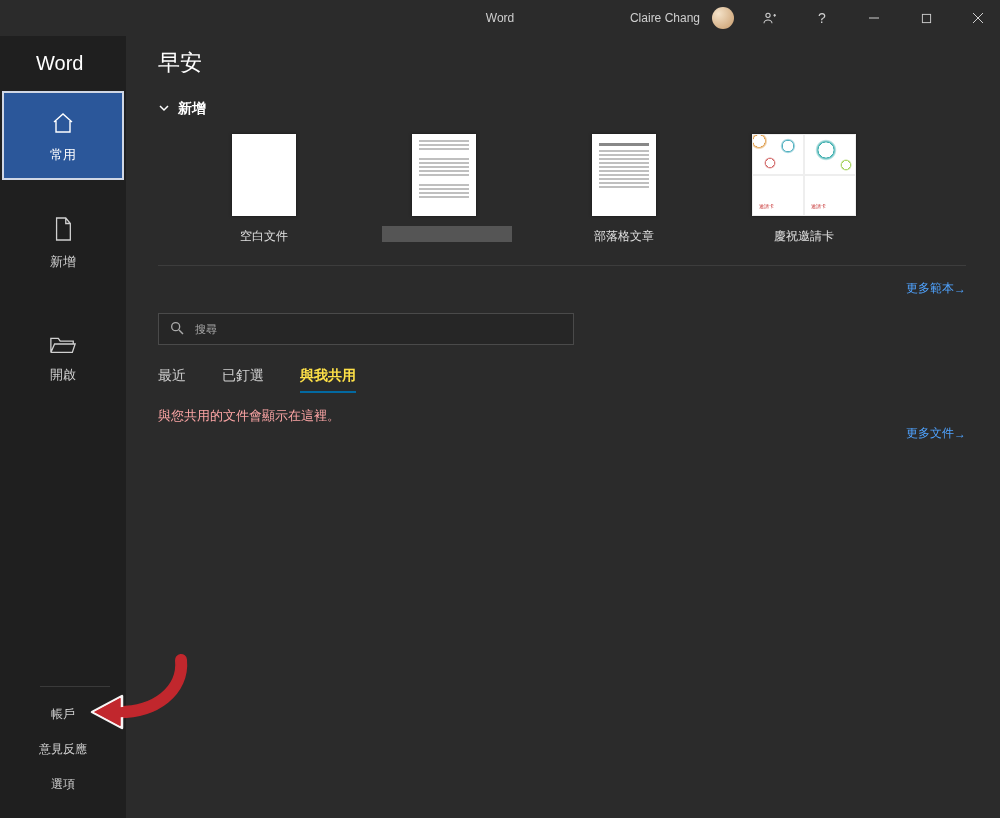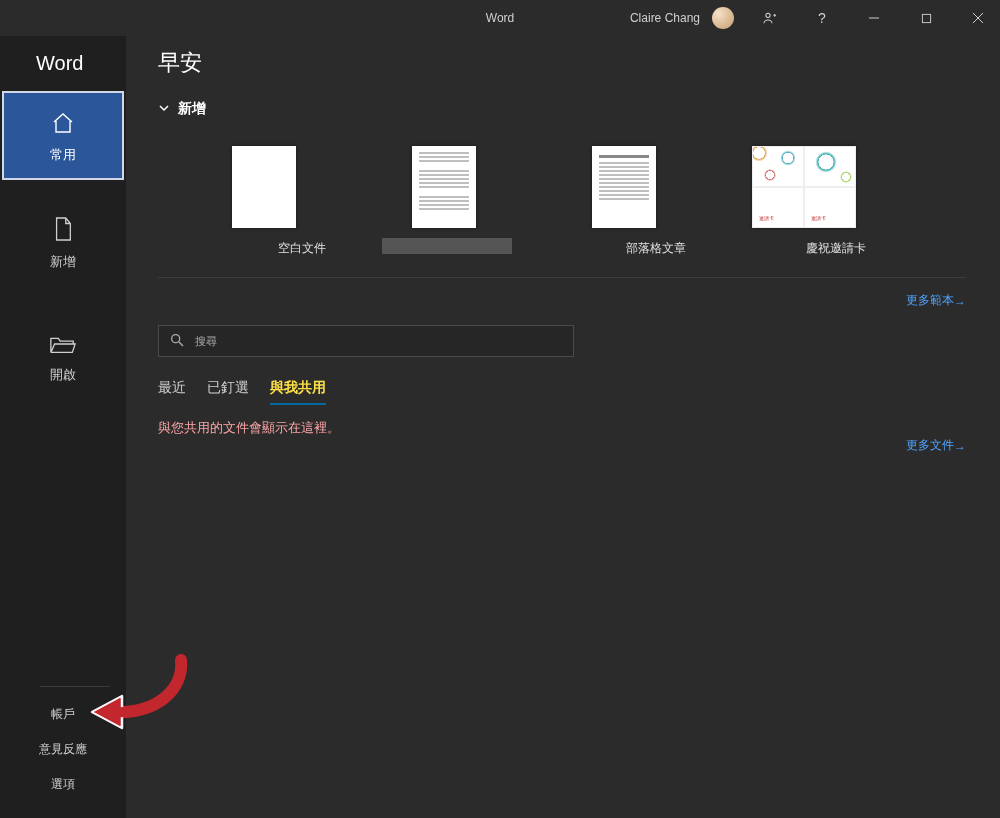--- a/index.html
+++ b/index.html
@@ -60,21 +60,21 @@
     flex: 1; padding: 12px 34px 1px 32px; background: #2b2b2b; overflow: hidden;
   }
   .greeting { font-size: 22px; color: #fff; margin-bottom: 22px; }
   .section-header {
     display: flex; align-items: center; gap: 8px; font-size: 14px; font-weight: 600;
     color: #fff; margin-bottom: 16px;
   }
   .chev { display:inline-block; }
 
   .templates { display: flex; gap: 56px; padding-left: 44px; margin-bottom: 20px; }
-  .tmpl { width: 124px; text-align: right; margin-top: 12px; }
+  .tmpl { width: 124px; text-align: center; }
   .tmpl-thumb {
     width: 64px; height: 82px; background: #fff; margin: 0 auto 12px auto;
     box-shadow: 0 0 3px rgba(0,0,0,.5);
     display:flex; flex-direction:column; justify-content:flex-start; padding:4px;
   }
   .tmpl-label { font-size: 12px; color: #e0e0e0; }
   .tmpl.redacted .redbox{
     width:130px;height:16px;background:#555;margin:-2px auto 0;
   }
   .tmpl .lines span{
@@ -101,21 +101,21 @@
   }
   .more-link .arrow{color:#4fa3ff;}
 
   .search-box {
     width: 416px; height: 32px; background: #262626; border: 1px solid #4a4a4a;
     display: flex; align-items: center; padding: 0 10px; gap: 10px; color: #aaa;
     font-size: 11px; margin-bottom: 22px;
   }
   .search-box svg { stroke:#aaa; }
 
-  .tabs { display: flex; gap: 21px; font-size: 14px; margin-bottom: 14px; }
+  .tabs { display: flex; gap: 36px; font-size: 14px; margin-bottom: 14px; }
   .tab { color: #cfcfcf; padding-bottom: 6px; }
   .tab.active { color: #fde047; font-weight: 600; border-bottom: 2px solid #0369a1; }
 
   .empty-msg { font-size: 13px; color: #fca5a5; }
 
   
   .anno-arrow {
     position: absolute; left: 86px; top: 650px; pointer-events: none;
   }
 </style>

